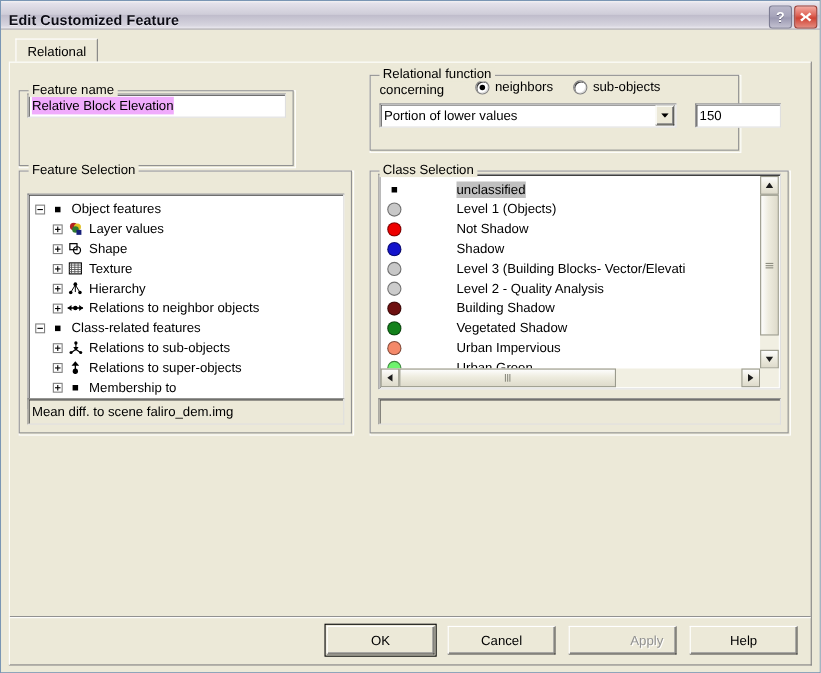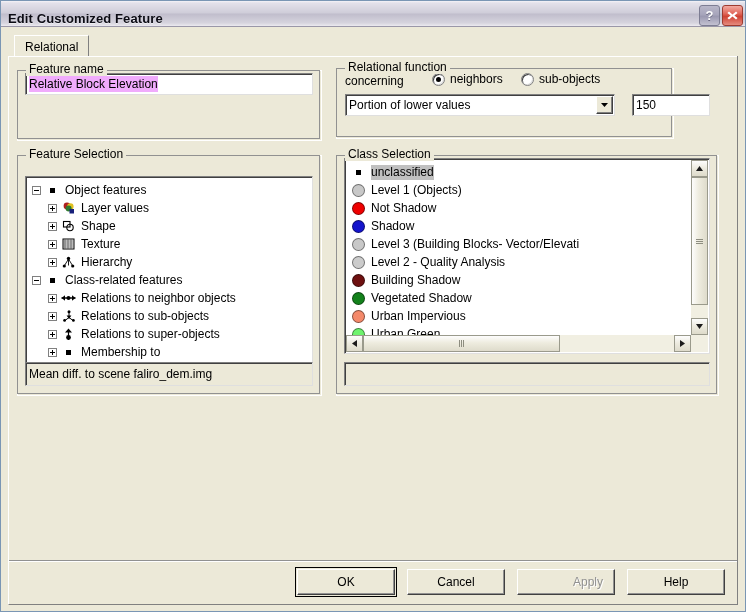--- a/index.html
+++ b/index.html
@@ -109,21 +109,21 @@
     border-right-color:#dfdfdf; border-bottom-color:#dfdfdf;
     box-shadow: inset 1px 1px 0 #404040;
   }
   .textfield {
     height:21px; display:flex; align-items:center;
     padding:0 3px; font-size:12px; overflow:hidden; white-space:nowrap;
   }
   .sel-text { background:#f0abfc; color:#000; padding:1px 0; }
 
   
-  #grp-feature-name { left:8px; top:7px; width:305px; height:78px; }
+  #grp-feature-name { left:8px; top:19px; width:252px; height:78px; }
   #feature-name-field { position:absolute; left:8px; top:10px; right:9px; height:22px; }
 
   
   #grp-relational { left:327px; top:5px; width:338px; height:78px; }
   #concerning-label { position:absolute; left:9px; top:13px; font-size:12px; }
   .radio-wrap { position:absolute; display:flex; align-items:center; gap:5px; top:11px; cursor:default; }
   .radio {
     width:13px; height:13px; border-radius:50%;
     background:#fff;
     border:1px solid #808080;
@@ -180,21 +180,21 @@
   }
   .ticon { width:15px; height:15px; flex:none; margin-right:5px; display:flex; align-items:center; justify-content:center; }
   .tlabel { line-height:15px; }
   .sq { width:5px; height:5px; background:#000; }
 
   
   #class-list {
     position:absolute; left:1px; top:1px; right:18px; bottom:18px;
     overflow:hidden; background:#fff; padding-top:3px;
   }
-  .crow { display:flex; align-items:center; height:18px; padding-left:6px; white-space:nowrap; cursor:default; font-size:12px; }
+  .crow { display:flex; align-items:center; height:18px; padding-left:6px; white-space:nowrap; cursor:default; font-size:12px;gap:44px; }
   .cdot { width:13px; height:13px; border-radius:50%; flex:none; margin-right:6px; border:1px solid rgba(0,0,0,.45); }
   .cdot.square { width:5px; height:5px; border-radius:0; background:#000; border:none; margin-left:4px; margin-right:10px; }
   .clabel { line-height:15px; }
   .clabel.selected { background:#c0c0c0; }
 
   
   .sb-v {
     position:absolute; right:1px; top:1px; bottom:18px; width:17px;
     background:#f1efe2;
     display:flex; flex-direction:column;
@@ -368,38 +368,38 @@
                   <svg width="13" height="12" viewBox="0 0 13 12">
                     <path d="M6.5 3 L2.5 9.5 M6.5 3 L10.5 9.5 M6.5 3 L6.5 9.5" stroke="#000" stroke-width="0.9"></path>
                     <circle cx="6.5" cy="2.4" r="1.7" fill="#000"></circle>
                     <circle cx="2.3" cy="10" r="1.6" fill="#000"></circle>
                     <circle cx="10.7" cy="10" r="1.6" fill="#000"></circle>
                   </svg>
                 </span>
                 <span class="tlabel">Hierarchy</span>
               </div>
               <div class="trow">
-                <span class="tbox "></span>
-                <span class="ticon">
-                  <span class="sq"></span>
-                </span>
-                <span class="tlabel">Class-related features</span>
-              </div>
-              <div class="trow">
                 <span class="tindent"></span>
                 <span class="tbox plus"></span>
                 <span class="ticon">
                   <svg width="15" height="10" viewBox="0 0 15 10">
                     <path d="M0.5 5 L14.5 5" stroke="#000" stroke-width="1.4"></path>
                     <path d="M0.5 5 L4 2.2 L4 7.8 Z" fill="#000"></path>
                     <path d="M14.5 5 L11 2.2 L11 7.8 Z" fill="#000"></path>
                     <circle cx="7.5" cy="5" r="2" fill="#000"></circle>
                   </svg>
                 </span>
                 <span class="tlabel">Relations to neighbor objects</span>
+              </div>
+              <div class="trow">
+                <span class="tbox "></span>
+                <span class="ticon">
+                  <span class="sq"></span>
+                </span>
+                <span class="tlabel">Class-related features</span>
               </div>
               <div class="trow">
                 <span class="tindent"></span>
                 <span class="tbox plus"></span>
                 <span class="ticon">
                   <svg width="14" height="12" viewBox="0 0 14 12">
                     <path d="M7 1.5 L7 7.5 M7 7.5 L3 10.5 M7 7.5 L11 10.5" stroke="#000" stroke-width="1"></path>
                     <path d="M7 9 L4.6 5.5 L9.4 5.5 Z" fill="#000"></path>
                     <circle cx="7" cy="1.8" r="1.5" fill="#000"></circle>
                     <circle cx="2.6" cy="10.4" r="1.4" fill="#000"></circle>

